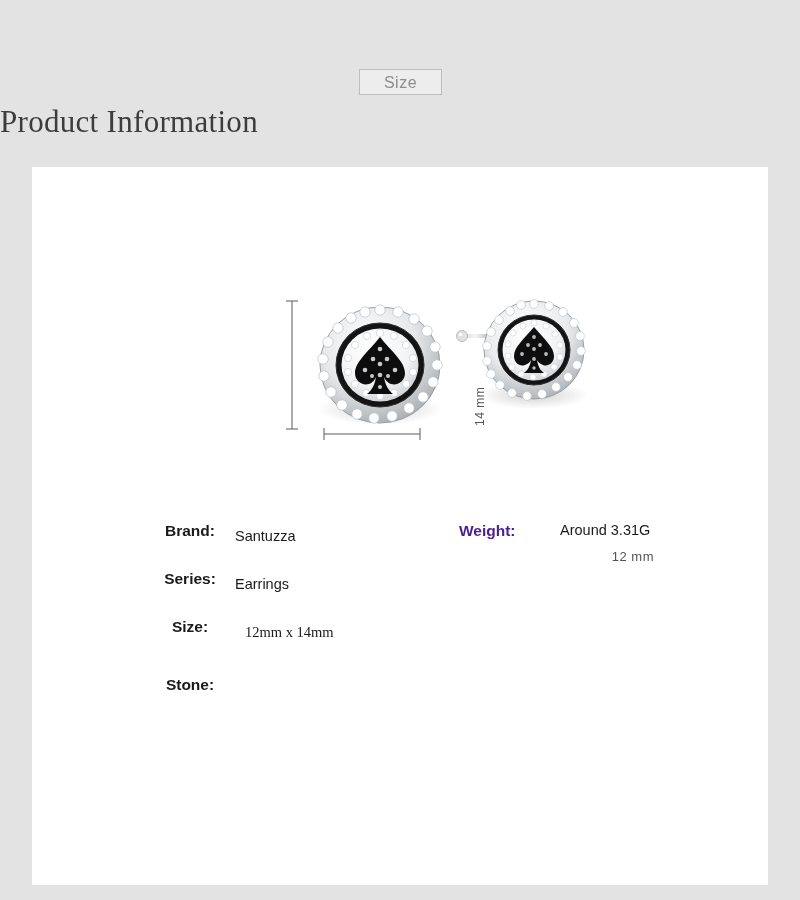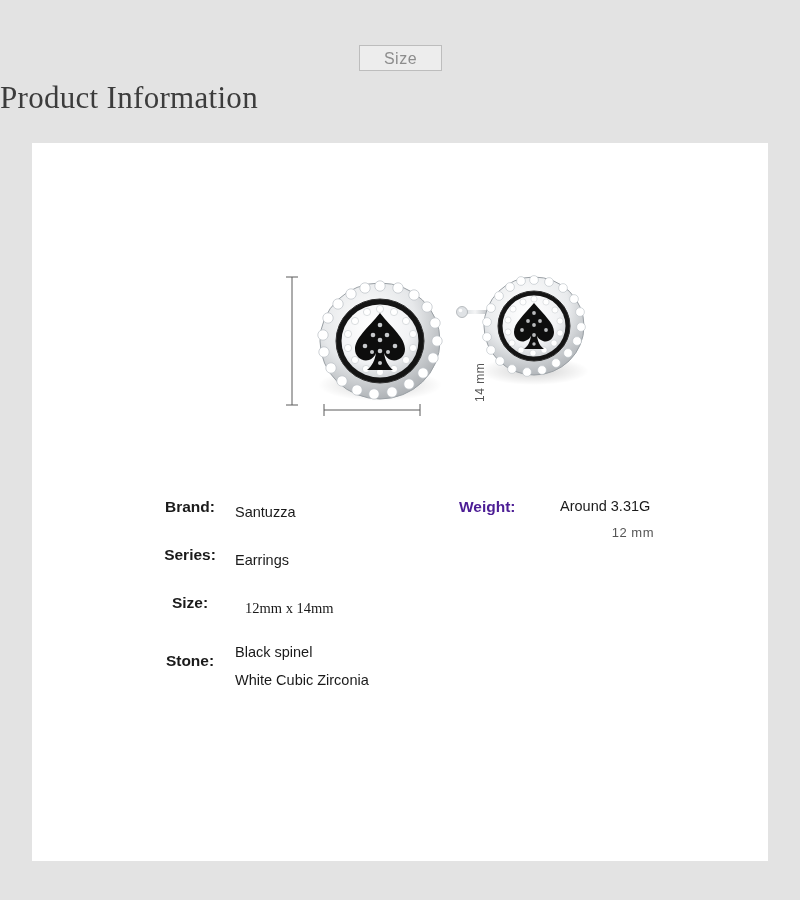--- a/index.html
+++ b/index.html
@@ -11,20 +11,21 @@
     height: 900px;
     background: #e3e3e3;
     font-family: "Liberation Sans", sans-serif;
     overflow: hidden;
   }
   .page {
     position: relative;
     width: 800px;
     height: 756px;
     box-sizing: border-box;
+    margin-top: 24px;
   }
   
   .size-tag {
     position: absolute;
     left: 359px;
     top: 45px;
     width: 83px;
     height: 26px;
     border: 1px solid #bdbdbd;
     background: #ededed;
@@ -337,19 +338,17 @@
       </div>
 
       <div class="spec-row">
         <div class="spec-key">Size:</div>
         <div class="spec-val indent-1">12mm x 14mm</div>
       </div>
 
 
       <div class="spec-row">
         <div class="spec-key" style="top:10px">Stone:</div>
-        <div class="spec-val" style="top:-4px">Black spinel
-White Cubic Zirconia</div>
       </div>
 
     </div>
   </div>
 </div>
 
 </body></html>

